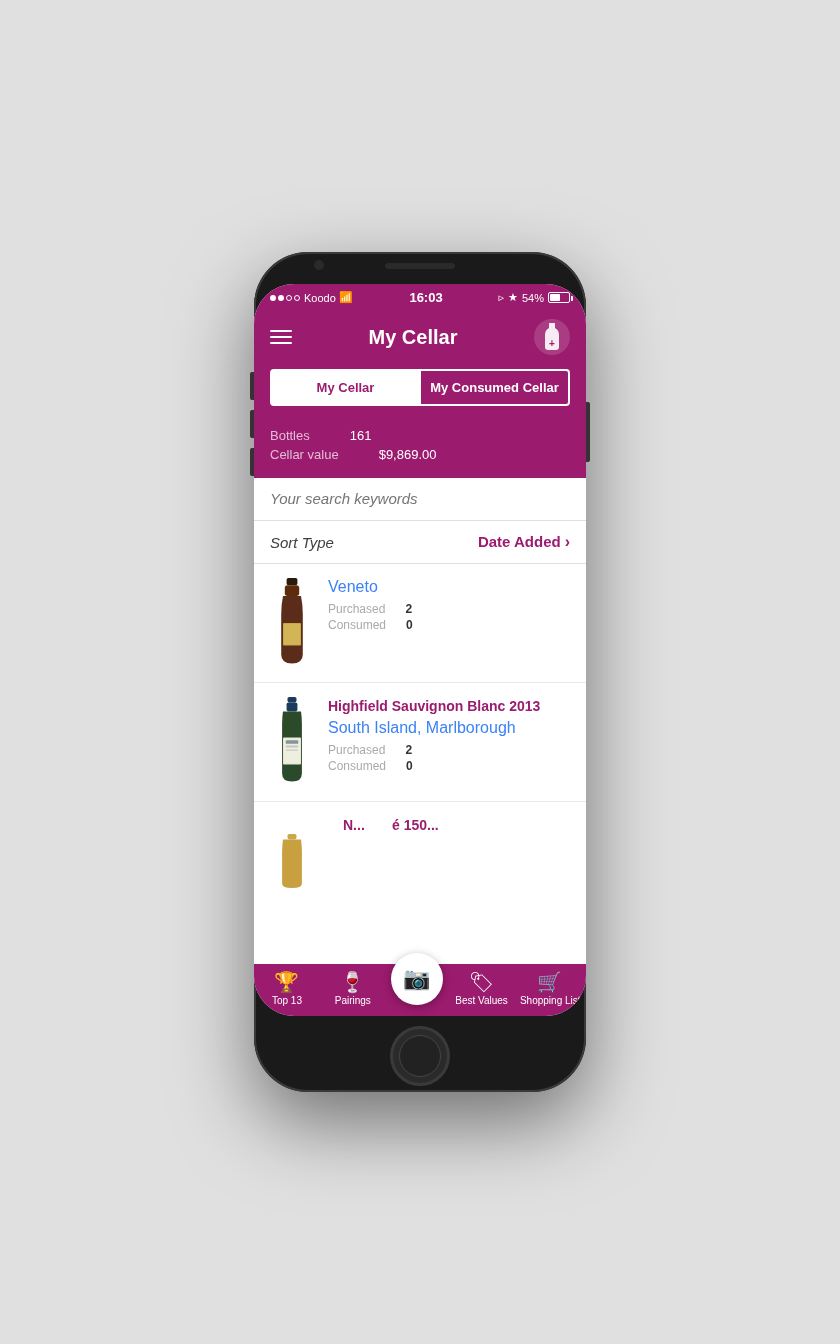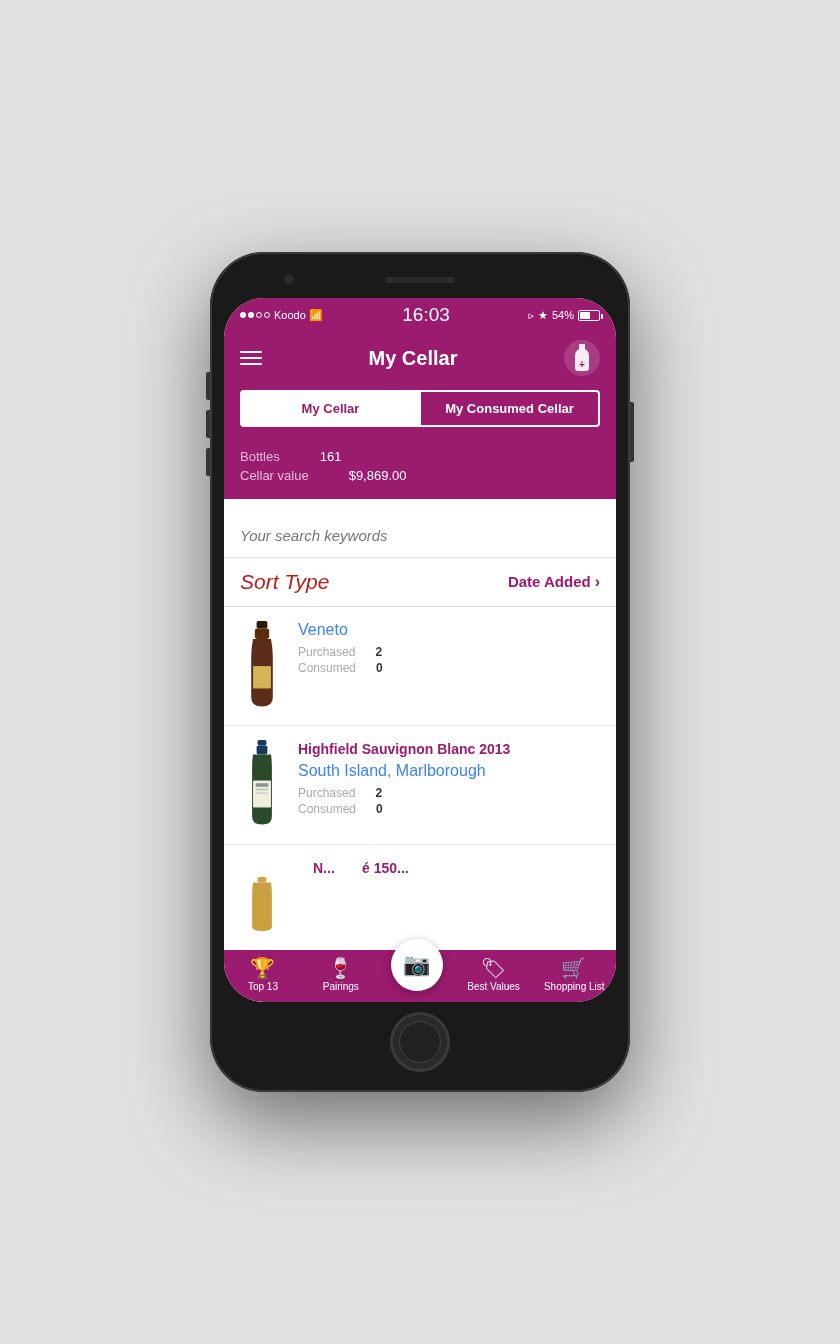--- a/index.html
+++ b/index.html
@@ -6,25 +6,25 @@
     body {
       background: #e0e0e0;
       display: flex;
       justify-content: center;
       align-items: center;
       min-height: 100vh;
       font-family: -apple-system, 'Helvetica Neue', Arial, sans-serif;
     }
 
     .phone-outer {
-      width: 420px;
+      width: 332px;
       height: 840px;
       background: #1a1a1a;
       border-radius: 54px;
-      padding: 14px;
+      padding: 0;
       box-shadow: 0 30px 80px rgba(0,0,0,0.5), inset 0 0 0 2px #3a3a3a;
       position: relative;
       display: flex;
       flex-direction: column;
     }
 
     .phone-notch-area {
       display: flex;
       justify-content: center;
       align-items: center;
@@ -76,21 +76,21 @@
       align-items: center;
       gap: 4px;
     }
 
     .status-dots {
       display: flex; gap: 2px;
     }
     .dot { width: 6px; height: 6px; border-radius: 50%; background: #fff; }
     .dot.empty { background: transparent; border: 1.5px solid #fff; }
 
-    .status-center { font-size: 19px; font-weight: 400; }
+    .status-center { font-size: 13px; font-weight: 700; }
 
     .status-right {
       display: flex; align-items: center; gap: 4px; font-size: 11px;
     }
 
     .battery-icon {
       width: 22px; height: 11px; border: 1.5px solid #fff; border-radius: 2px;
       position: relative; display: inline-flex; align-items: center; padding: 1px;
     }
     .battery-icon::after {
@@ -181,33 +181,32 @@
     }
 
     .search-input {
       width: 100%;
       border: none;
       outline: none;
       font-size: 15px;
       color: #a21caf;
       font-style: italic;
       background: transparent;
-      margin-top: 16px;
     }
 
     
     .sort-row {
       display: flex;
       align-items: center;
       justify-content: space-between;
       padding: 12px 16px;
       border-bottom: 1px solid #e0e0e0;
     }
 
-    .sort-label { color: #b91c1c; font-size: 21px; font-style: italic; }
+    .sort-label { color: #404040; font-size: 15px; font-style: italic; }
     .sort-value {
       display: flex; align-items: flex-start; gap: 4px;
       color: #9b1b6e; font-size: 15px; font-weight: 700; cursor: pointer;
     }
     .chevron { font-size: 16px; color: #9b1b6e; }
 
     
     .wine-list {
       flex: 1;
       overflow-y: auto;

